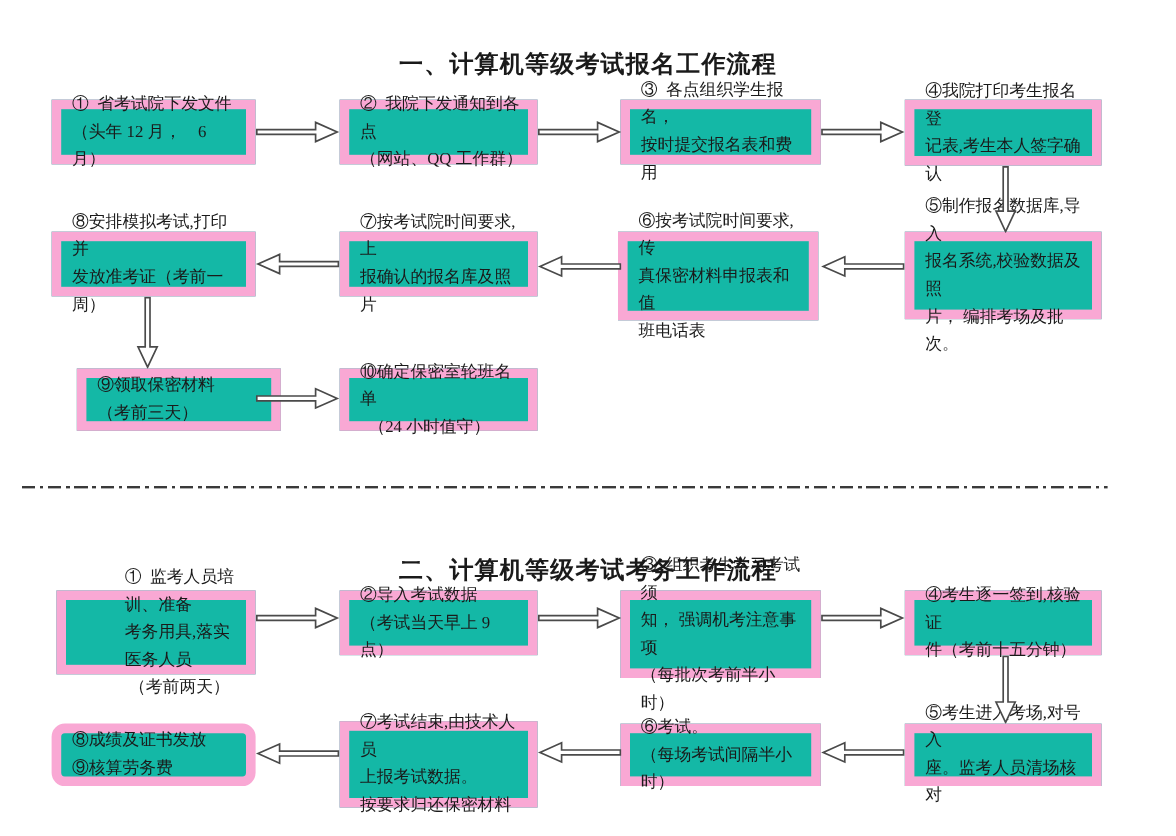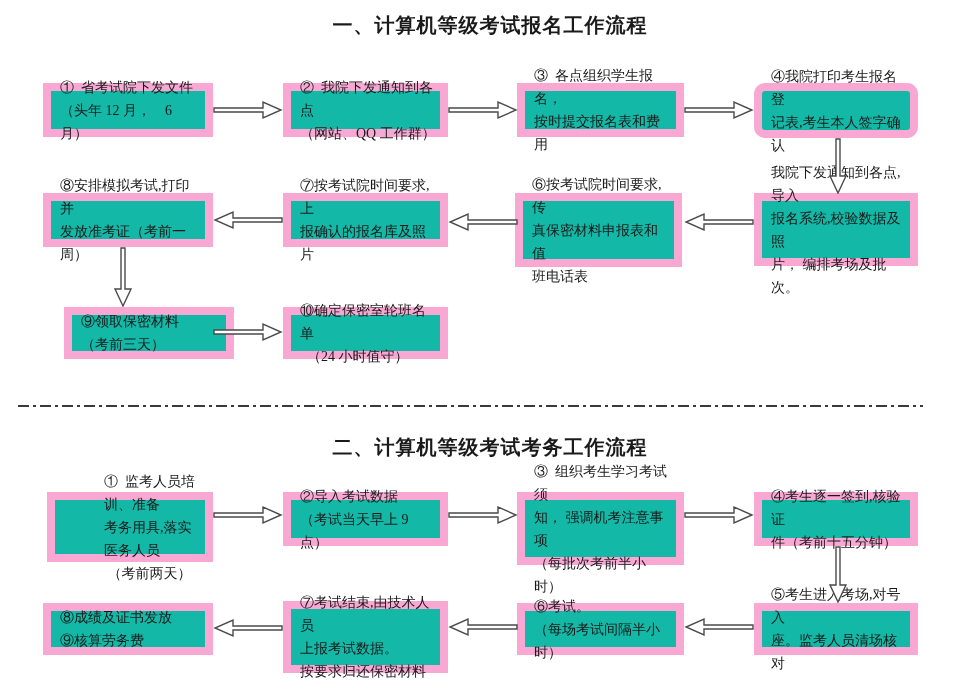--- a/index.html
+++ b/index.html
@@ -3,21 +3,21 @@
 <meta charset="utf-8">
 <style>
   html,body{margin:0;padding:0;background:#ffffff;}
   .canvas{
     position:relative;width:980px;height:697px;background:#ffffff;
     font-family:"Liberation Serif","DejaVu Serif",serif;color:#1a1a1a;
     overflow:hidden;
   }
   .sec-title{
     position:absolute;left:0;width:100%;text-align:center;
-    font-weight:bold;font-size:20px;letter-spacing:1px;color:#1a1a1a;
+    font-weight:bold;font-size:20px;letter-spacing:1px;color:#1a1a1a;margin-top:28px;
   }
   #title-1{top:12px;}
   #title-2{top:434px;}
   .fbox{
     position:absolute;border:8px solid #f9a8d4;background:#14b8a6;
     box-sizing:border-box;display:flex;align-items:center;
   }
   .fbox .txt{
     white-space:pre-wrap;font-size:14px;line-height:23px;
     padding:1px 3px 1px 9px;width:100%;
@@ -27,36 +27,36 @@
   .divider{
     position:absolute;left:18px;top:405px;width:905px;height:2px;
     background:repeating-linear-gradient(90deg,
       #3a3a3a 0 11px,transparent 11px 15px,
       #3a3a3a 15px 18px,transparent 18px 22px);
   }
   
   #s1b1{left:43px;top:83px;width:170px;height:54px;}
   #s1b2{left:283px;top:83px;width:165px;height:54px;}
   #s1b3{left:517px;top:83px;width:167px;height:54px;}
-  #s1b4{left:754px;top:83px;width:164px;height:55px;border-radius:11px;}
+  #s1b4{left:754px;top:83px;width:164px;height:55px;}
   #s1b5{left:754px;top:193px;width:164px;height:73px;}
   #s1b6{left:515px;top:193px;width:167px;height:74px;}
   #s1b7{left:283px;top:193px;width:165px;height:54px;justify-content:flex-end;}
   #s1b8{left:43px;top:193px;width:170px;height:54px;}
   #s1b9{left:43px;top:307px;width:170px;height:52px;margin-left:21px;}
   #s1b10{left:283px;top:307px;width:165px;height:52px;}
   
   #s2b1{left:47px;top:492px;width:166px;height:70px;padding-left:40px;}
   #s2b2{left:283px;top:492px;width:165px;height:54px;}
   #s2b3{left:517px;top:492px;width:167px;height:73px;}
   #s2b4{left:754px;top:492px;width:164px;height:54px;}
   #s2b5{left:754px;top:603px;width:164px;height:52px;}
   #s2b6{left:517px;top:603px;width:167px;height:52px;}
   #s2b7{left:283px;top:601px;width:165px;height:72px;}
-  #s2b8{left:43px;top:603px;width:170px;height:52px;}
+  #s2b8{left:43px;top:603px;width:170px;height:52px;border-radius:11px;}
 </style>
 </head>
 <body>
 
 <div class="canvas">
 
   <div class="sec-title" id="title-1">一、计算机等级考试报名工作流程</div>
 
   <div class="fbox" id="s1b1">
       <div class="txt">①  省考试院下发文件
@@ -68,21 +68,21 @@
     </div>
   <div class="fbox" id="s1b3">
       <div class="txt">③  各点组织学生报名，
 按时提交报名表和费用</div>
     </div>
   <div class="fbox" id="s1b4">
       <div class="txt">④我院打印考生报名登
 记表,考生本人签字确认</div>
     </div>
   <div class="fbox" id="s1b5">
-      <div class="txt">我院下发通知到各点,导入
+      <div class="txt">⑤制作报名数据库,导入
 报名系统,校验数据及照
 片， 编排考场及批次。</div>
     </div>
   <div class="fbox" id="s1b6">
       <div class="txt">⑥按考试院时间要求,传
 真保密材料申报表和值
 班电话表</div>
     </div>
   <div class="fbox" id="s1b7">
       <div class="txt">⑦按考试院时间要求,上

